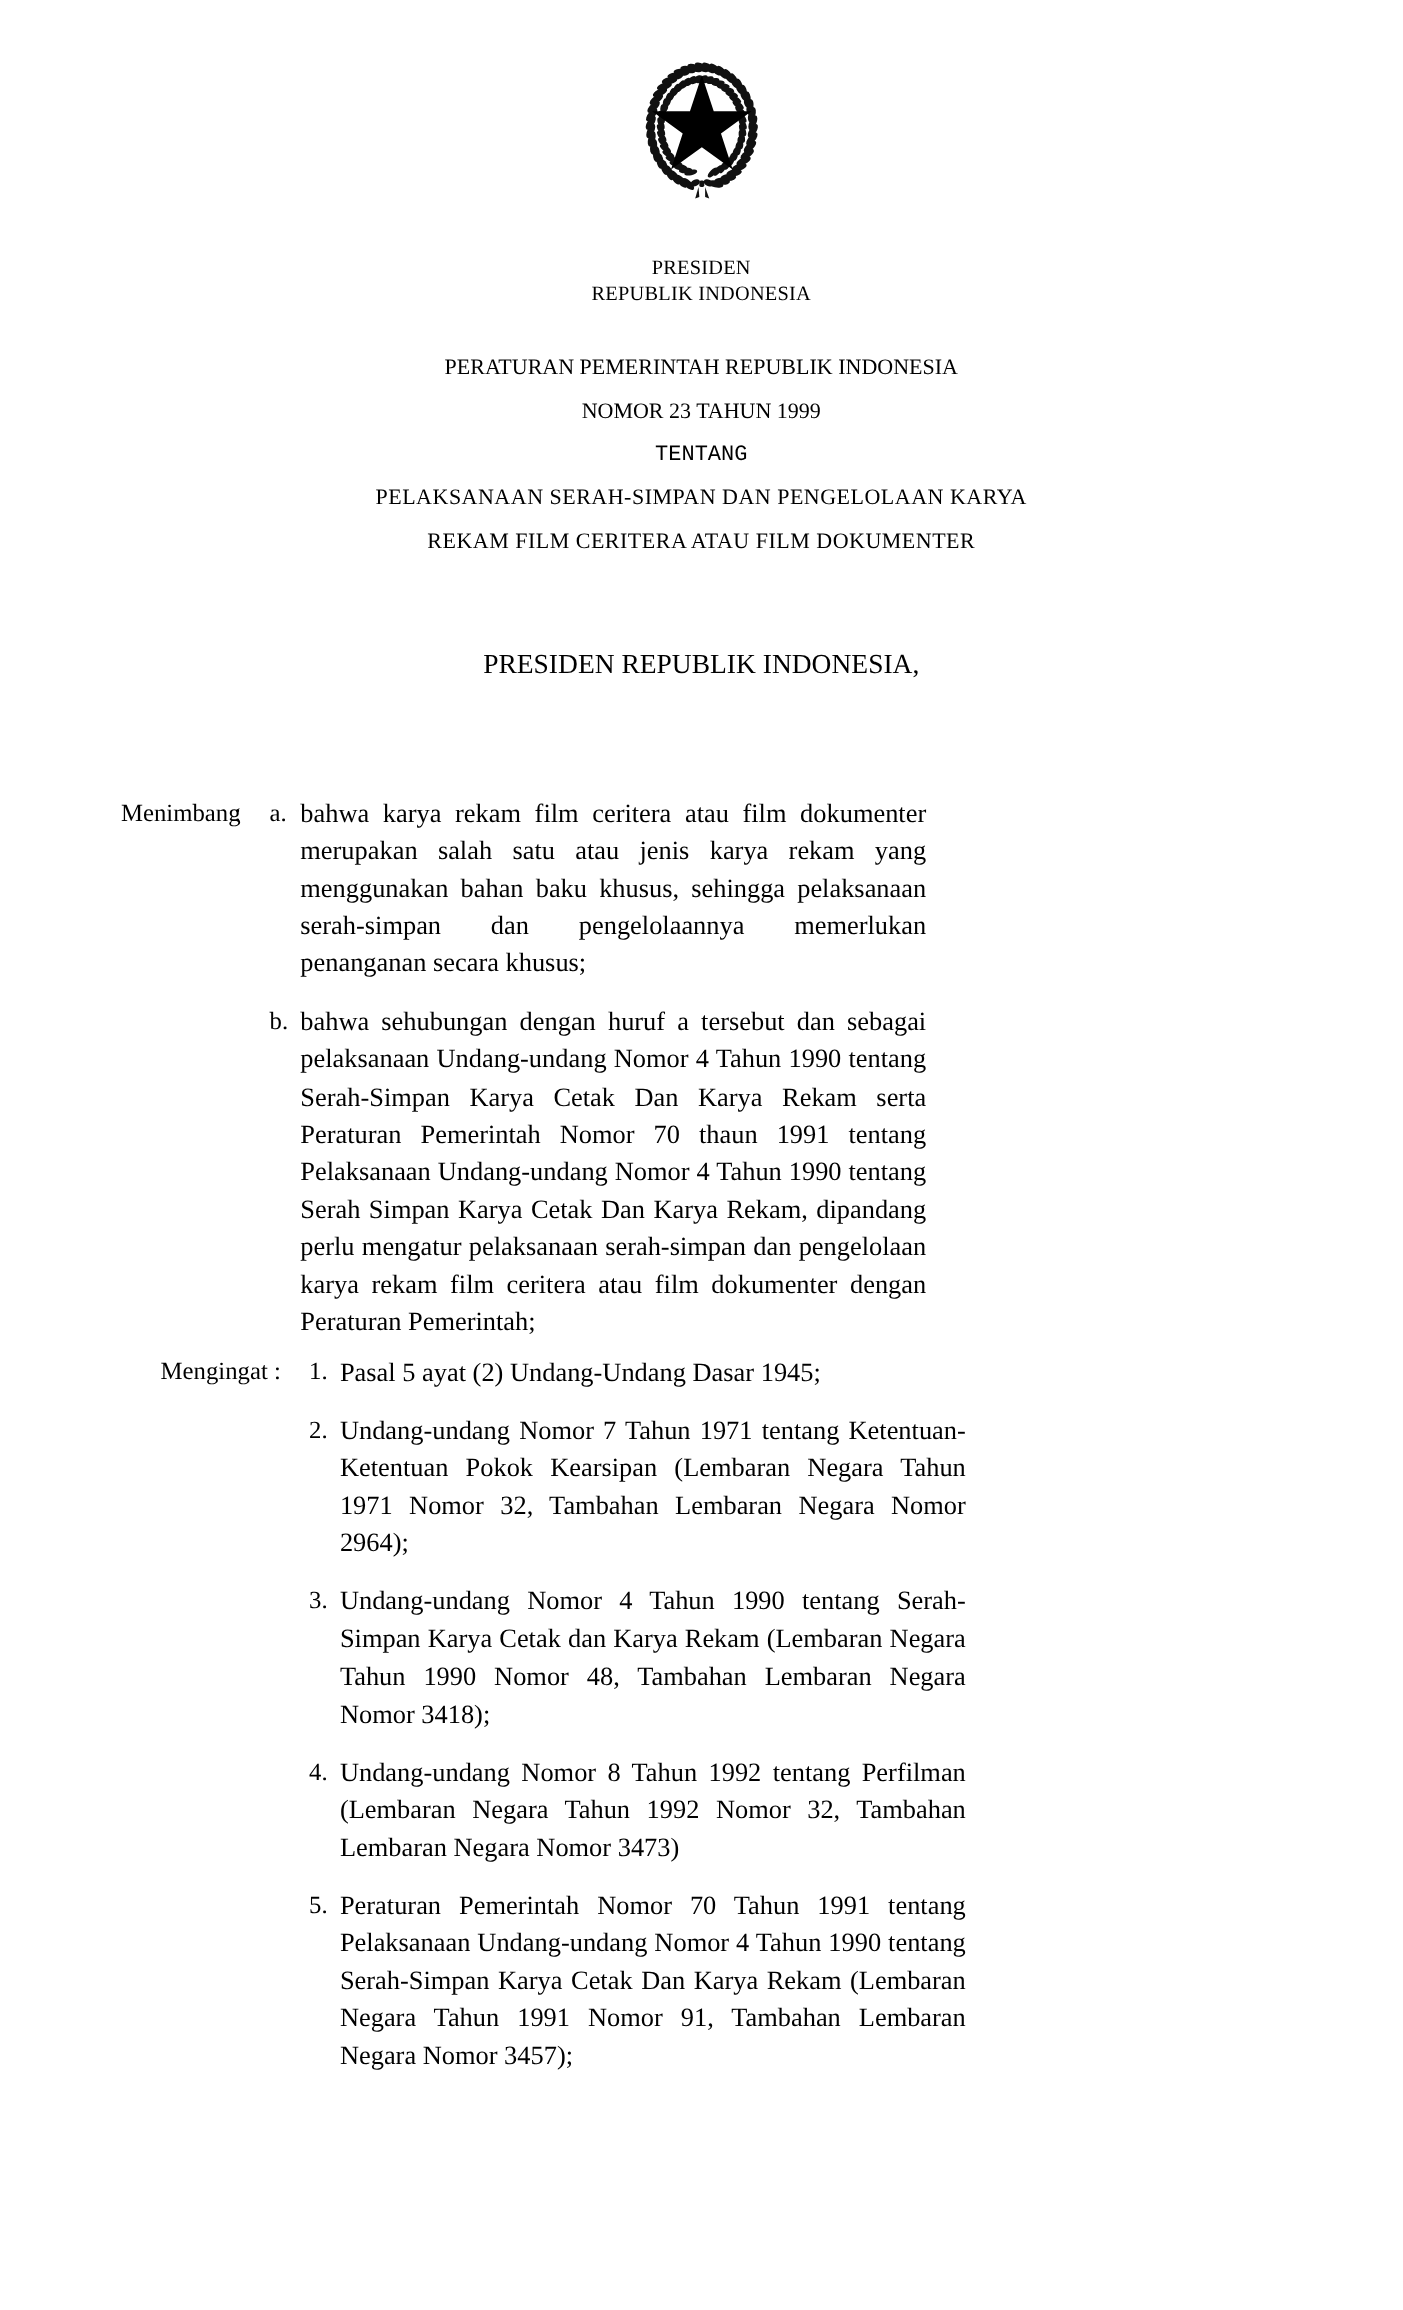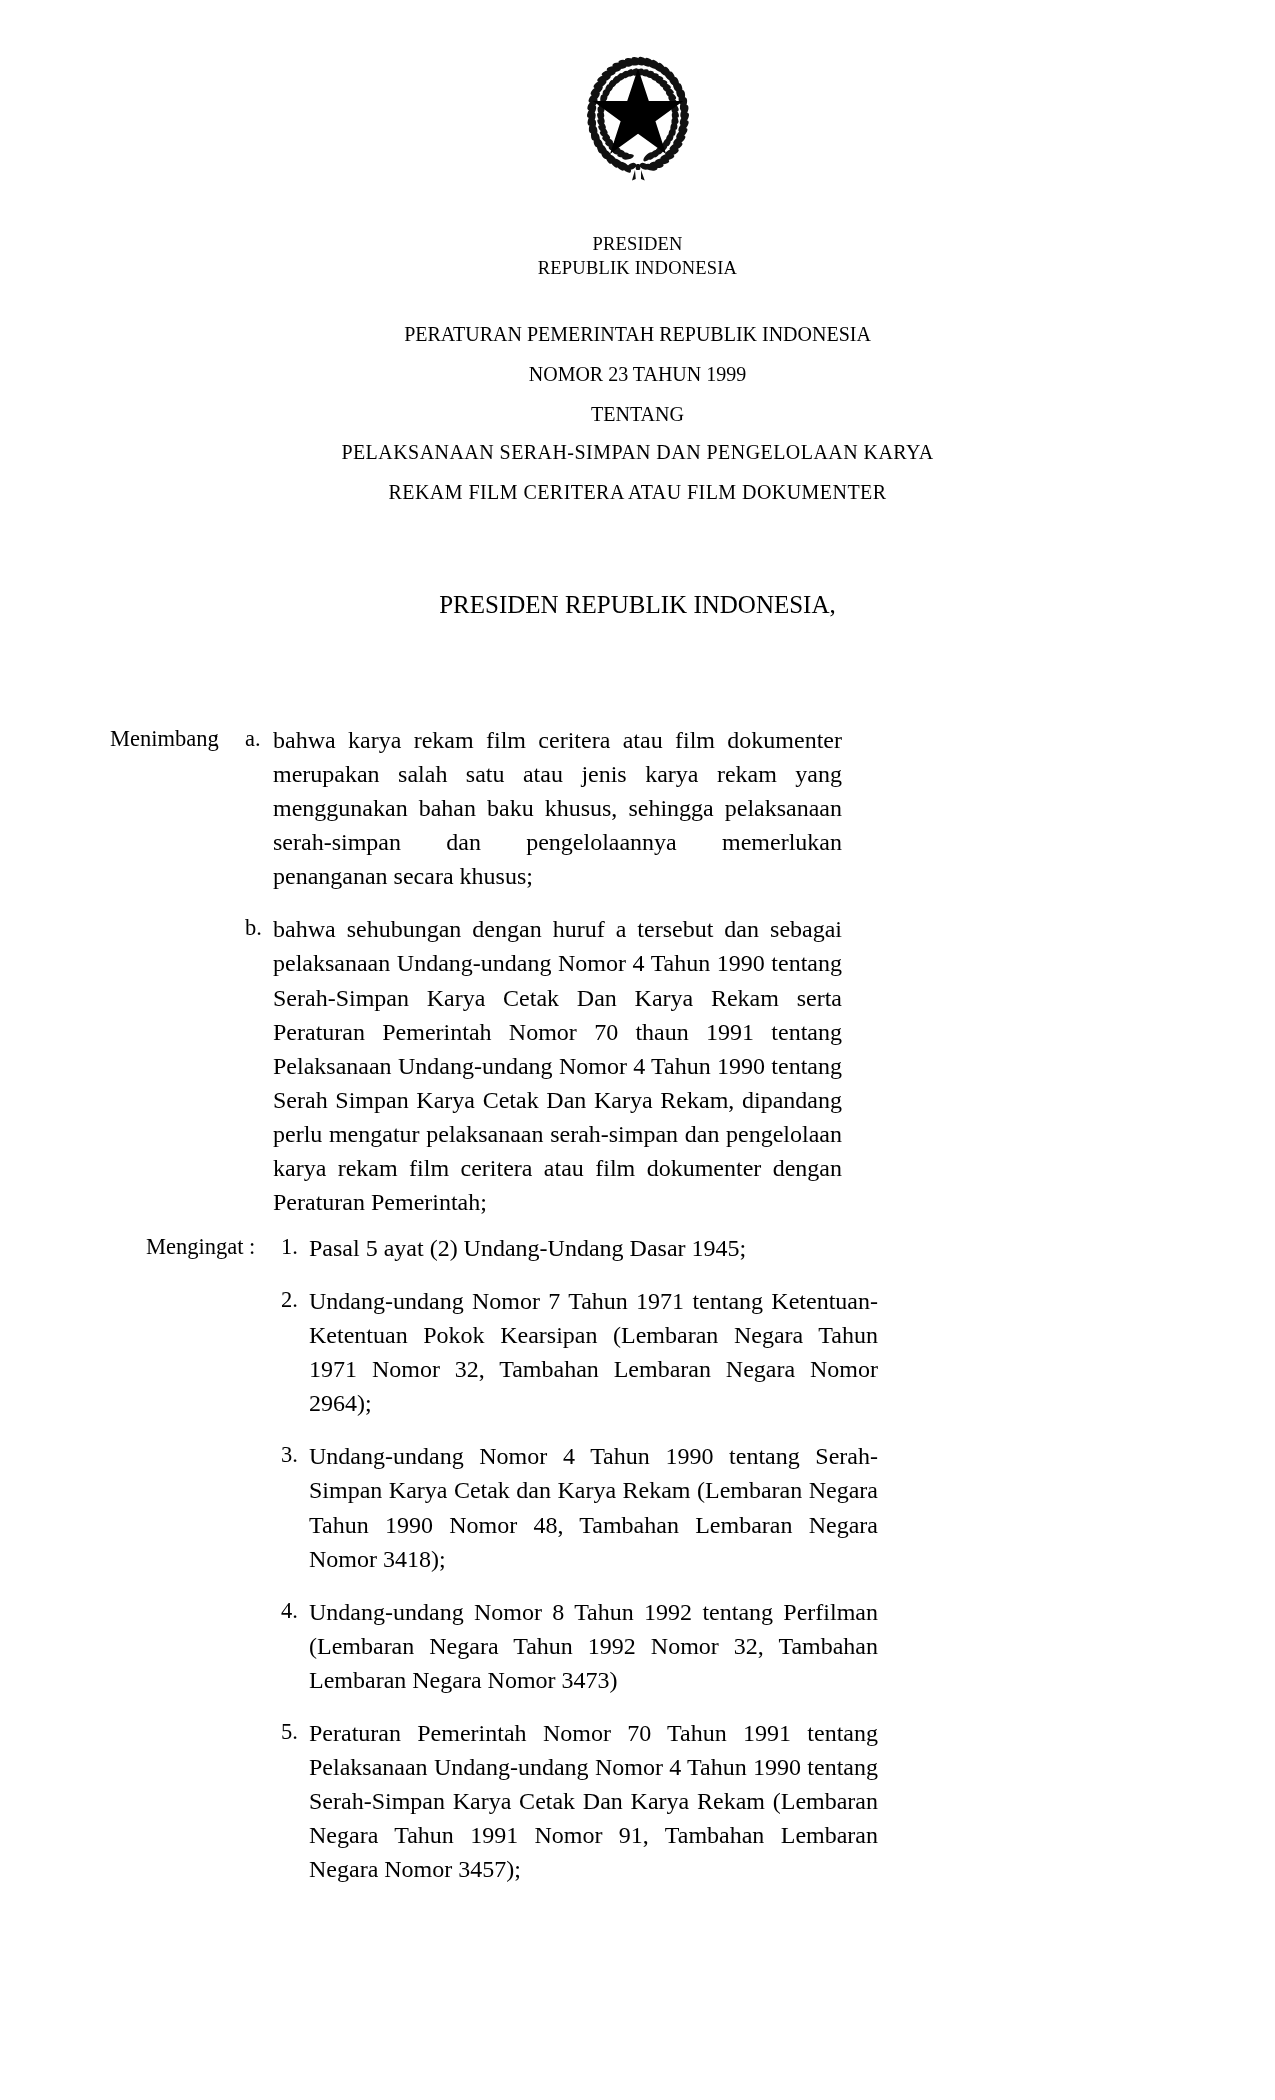--- a/index.html
+++ b/index.html
@@ -63,21 +63,21 @@
   }
   .title-line {
     font-size: 20px;
     line-height: 1.0;
     margin-bottom: 20px;
     white-space: nowrap;
   }
   .title-line.spaced {
     letter-spacing: 0.45px;
   }
-  .title-line.tight { margin-bottom: 18px; }
+  .title-line.tight { margin-bottom: 18px; font-family: Liberation Mono, monospace; }
 
   
   .presiden-line {
     position: absolute;
     top: 592px;
     left: 0;
     width: 1275px;
     text-align: center;
     font-size: 25px;
     line-height: 1.0;

